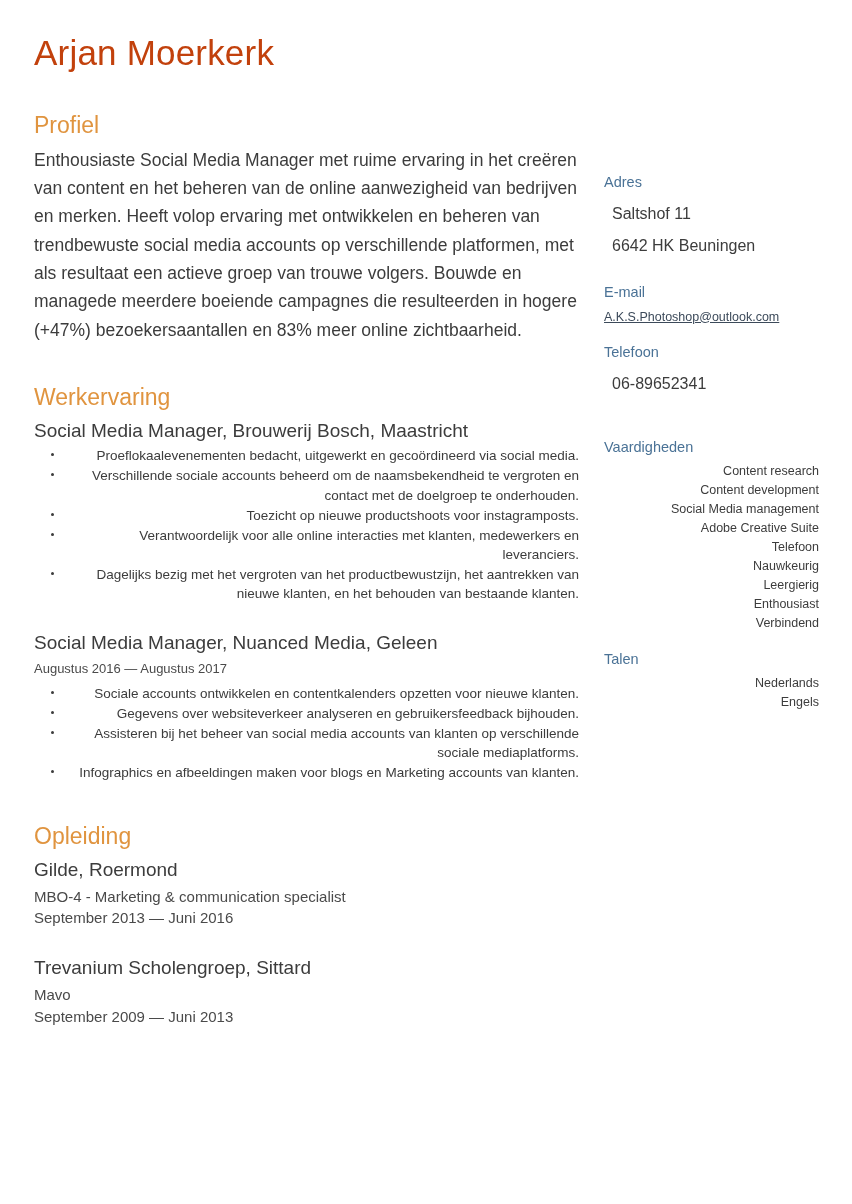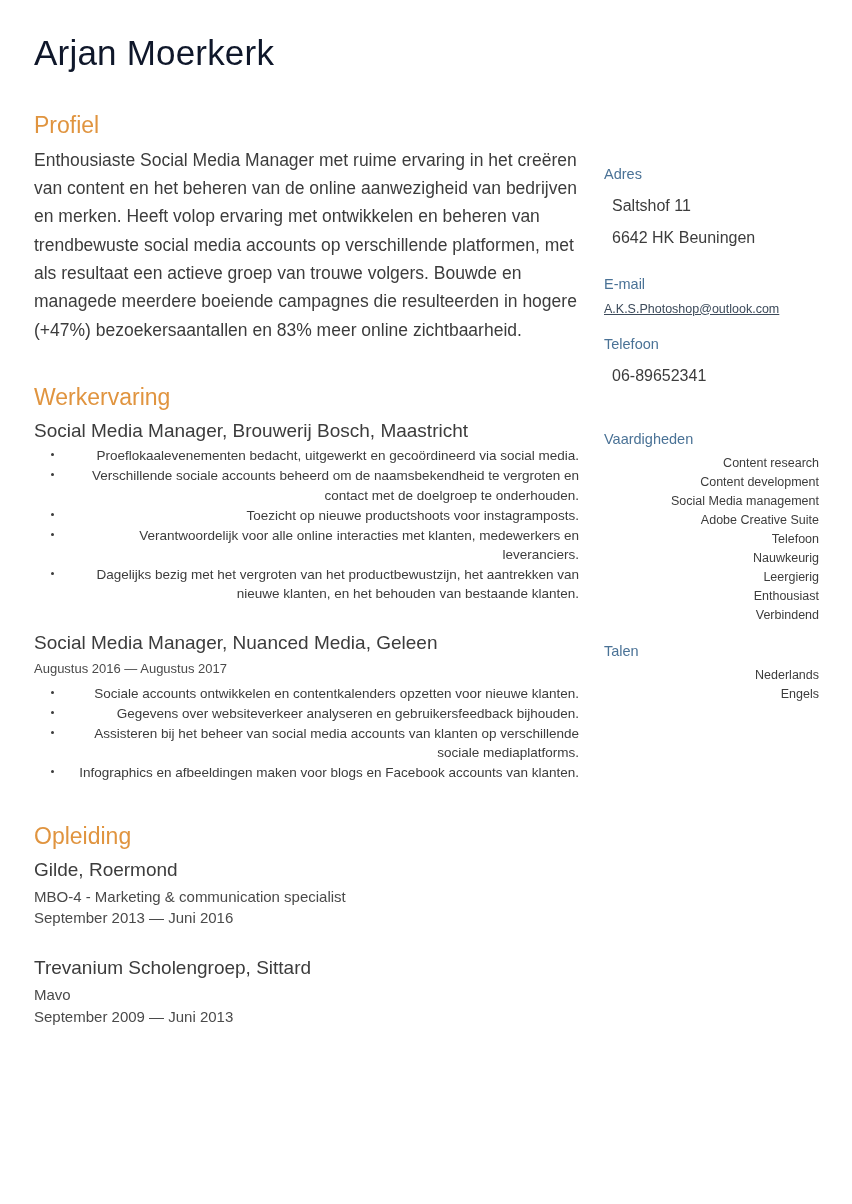--- a/index.html
+++ b/index.html
@@ -24,21 +24,21 @@
   }
 
   
   .cv-name {
     position: absolute;
     left: 34px;
     top: 33px;
     font-size: 35px;
     font-weight: 400;
     letter-spacing: 0.2px;
-    color: #0f172a;
+    color: #c2410c;
     line-height: 1.15;
     white-space: nowrap;
   }
 
   
   .main-col {
     position: absolute;
     left: 34px;
     top: 112px;
     width: 545px;
@@ -109,21 +109,21 @@
     width: 3px;
     height: 3px;
     border-radius: 50%;
     background: #3c3c3c;
   }
 
   
   .side-col {
     position: absolute;
     left: 604px;
-    top: 164px;
+    top: 172px;
     width: 215px;
   }
 
   .side-heading {
     color: #4a7296;
     font-size: 14.5px;
     font-weight: 400;
     line-height: 1.5;
     margin: 0 0 3px 0;
   }
@@ -191,21 +191,21 @@
 
       <div class="block-gap-md"></div>
 
       <div class="entry">
         <div class="entry-title">Social Media Manager, Nuanced Media, Geleen</div>
         <div class="entry-date">Augustus 2016 — Augustus 2017</div>
         <ul class="bullets">
           <li>Sociale accounts ontwikkelen en contentkalenders opzetten voor nieuwe klanten.</li>
           <li>Gegevens over websiteverkeer analyseren en gebruikersfeedback bijhouden.</li>
           <li>Assisteren bij het beheer van social media accounts van klanten op verschillende sociale mediaplatforms.</li>
-          <li>Infographics en afbeeldingen maken voor blogs en Facebook accounts van klanten.</li>
+          <li>Infographics en afbeeldingen maken voor blogs en Marketing accounts van klanten.</li>
         </ul>
       </div>
     </section>
 
     <div class="block-gap-lg"></div>
 
     <section>
       <h2 class="section-title">Opleiding</h2>
 
       <div class="entry">

